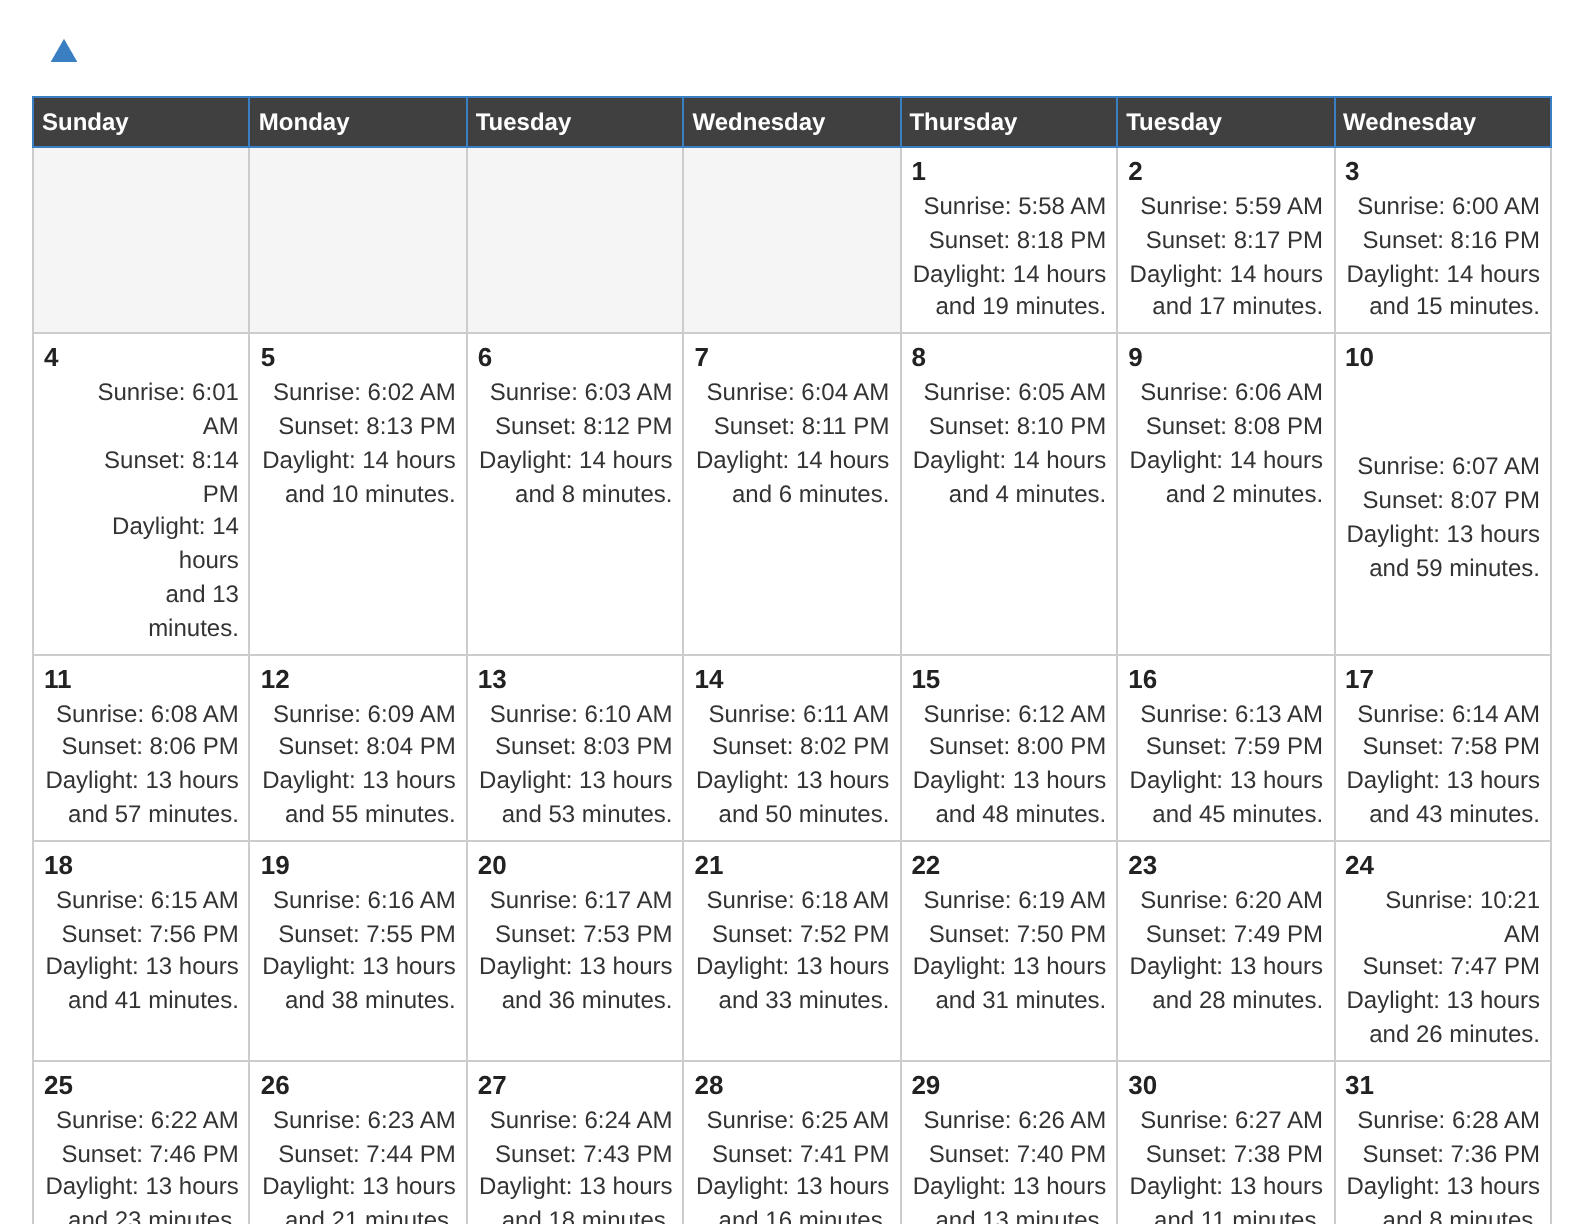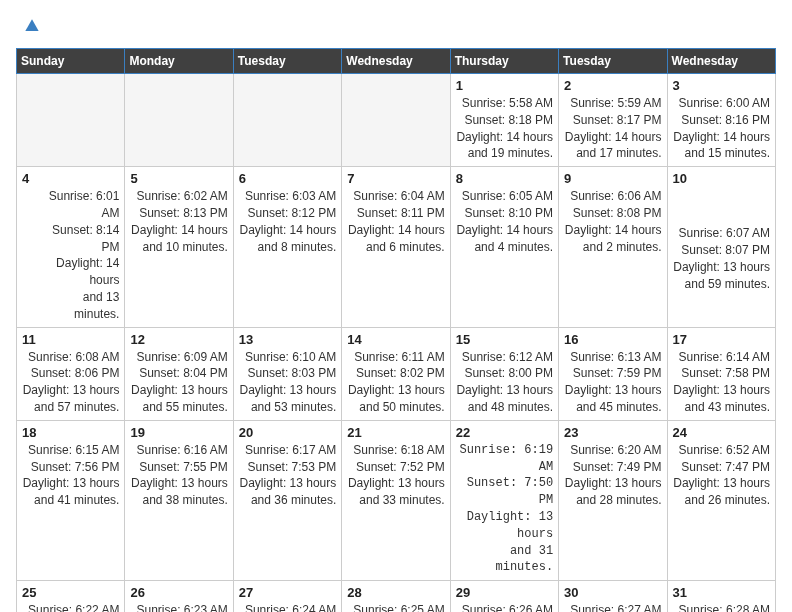--- a/index.html
+++ b/index.html
@@ -273,35 +273,35 @@
         </td>
         <td>
           <div class="day-num">21</div>
           <div class="day-info" style="white-space: pre-line;">Sunrise: 6:18 AM
 Sunset: 7:52 PM
 Daylight: 13 hours
 and 33 minutes.</div>
         </td>
         <td>
           <div class="day-num">22</div>
-          <div class="day-info" style="white-space: pre-line; font-family: Liberation Mono, monospace;">Sunrise: 6:19 AM
+          <div class="day-info" style="white-space: pre-line;">Sunrise: 6:19 AM
 Sunset: 7:50 PM
 Daylight: 13 hours
 and 31 minutes.</div>
         </td>
         <td>
           <div class="day-num">23</div>
           <div class="day-info" style="white-space: pre-line;">Sunrise: 6:20 AM
 Sunset: 7:49 PM
 Daylight: 13 hours
 and 28 minutes.</div>
         </td>
         <td>
           <div class="day-num">24</div>
-          <div class="day-info" style="white-space: pre-line;">Sunrise: 6:52 AM
+          <div class="day-info" style="white-space: pre-line;">Sunrise: 10:21 AM
 Sunset: 7:47 PM
 Daylight: 13 hours
 and 26 minutes.</div>
         </td>
       </tr>
       <tr class="week-row">
         <td>
           <div class="day-num">25</div>
           <div class="day-info" style="white-space: pre-line;">Sunrise: 6:22 AM
 Sunset: 7:46 PM

